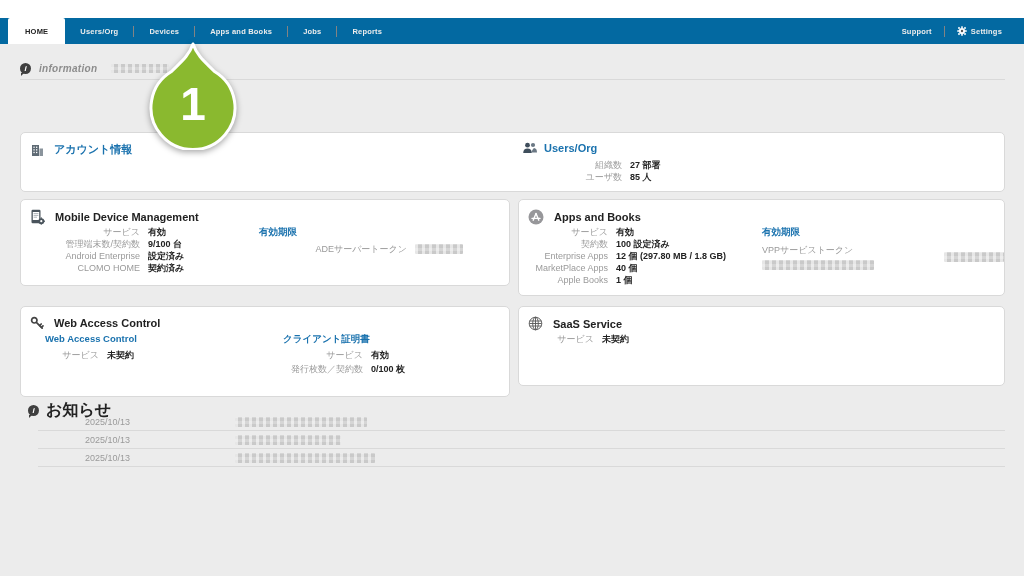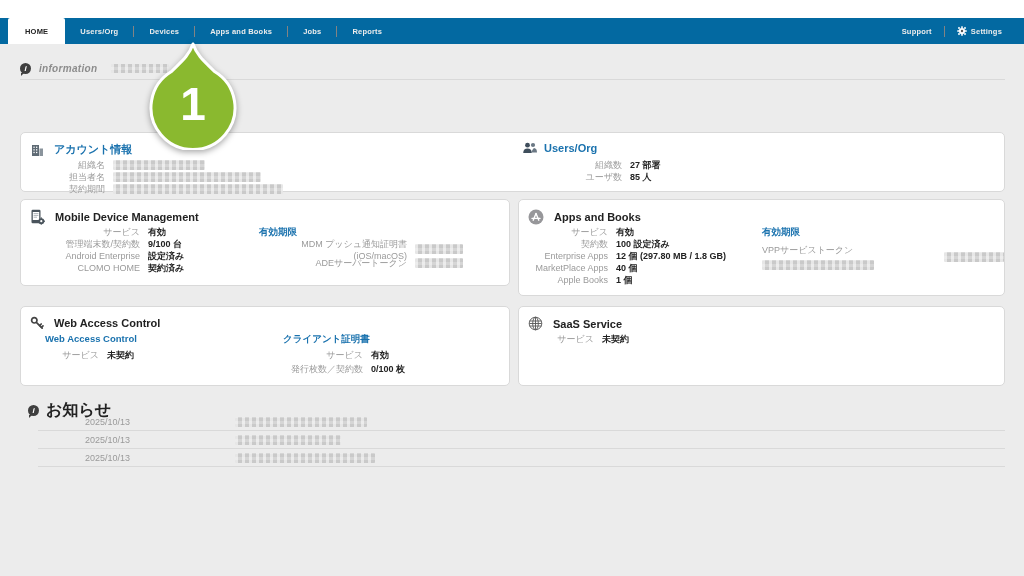--- a/index.html
+++ b/index.html
@@ -62,21 +62,21 @@
   
   #card-apps { left:518px; top:155px; width:487px; height:97px; }
   .apps-rows { position:absolute; left:9px; top:26px; }
   .apps-rows .k { width:80px; }
   .apps-exp { position:absolute; left:243px; top:26px; }
   .apps-token-label { font-size:9px; color:#9a9a9a; margin-top:5px; }
   .apps-token-redact { width:112px; height:10px; margin-top:3px; }
   .apps-date-redact { position:absolute; left:182px; top:26px; width:60px; height:10px; }
 
   
-  #card-wac { left:20px; top:262px; width:490px; height:80px; }
+  #card-wac { left:20px; top:262px; width:490px; height:91px; }
   .wac-left { position:absolute; left:24px; top:26px; }
   .wac-left .kv { margin-top:5px; }
   .wac-left .k { width:54px; }
   .wac-right { position:absolute; left:262px; top:26px; }
   .wac-right .kv { margin-top:2px; }
   .wac-right .k { width:80px; }
   .wac-right .sec-title { margin-bottom:3px; }
 
   
   #card-saas { left:518px; top:262px; width:487px; height:80px; }
@@ -155,34 +155,20 @@
         <g fill="#fff">
             <rect x="3.4" y="3.6" width="1.3" height="1.3"></rect>
             <rect x="6" y="3.6" width="1.3" height="1.3"></rect>
         <rect x="3.4" y="6.2" width="1.3" height="1.3"></rect>
             <rect x="6" y="6.2" width="1.3" height="1.3"></rect>
         <rect x="3.4" y="8.8" width="1.3" height="1.3"></rect>
             <rect x="6" y="8.8" width="1.3" height="1.3"></rect>
           </g>
       </svg>
       <span class="card-title blue">アカウント情報</span>
-    </div>
-    <div class="acct-rows">
-      <div class="kv">
-        <span class="k">組織名</span>
-        <span class="redact" style="width:92px"></span>
-      </div>
-      <div class="kv">
-        <span class="k">担当者名</span>
-        <span class="redact" style="width:148px"></span>
-      </div>
-      <div class="kv">
-        <span class="k">契約期間</span>
-        <span class="redact" style="width:170px"></span>
-      </div>
     </div>
 
     <div class="uo-sec">
       <div class="uo-head">
         <svg class="icon" width="16" height="12" viewBox="0 0 16 12">
           <circle cx="5.5" cy="3.2" r="2.4" fill="#3f4e5c"></circle>
           <path d="M1.2 11 C1.2 7.8 3 6.4 5.5 6.4 C8 6.4 9.8 7.8 9.8 11 Z" fill="#3f4e5c"></path>
           <circle cx="11" cy="3" r="2.1" fill="#6b7884"></circle>
           <path d="M9.4 10.6 C10.5 6.9 12 6 12 6 C14 6.3 15 7.6 15 10.6 Z" fill="#6b7884"></path>
         </svg>
@@ -236,24 +222,20 @@
         <span class="v">設定済み</span>
       </div>
       <div class="kv">
         <span class="k">CLOMO HOME</span>
         <span class="v">契約済み</span>
       </div>
     </div>
     <div class="mdm-exp">
       <div class="sec-title">有効期限</div>
       <div class="kv">
-        <span class="k">MDM プッシュ通知証明書 (iOS/macOS)</span>
-        <span class="redact"></span>
-      </div>
-      <div class="kv">
         <span class="k">ADEサーバートークン</span>
         <span class="redact"></span>
       </div>
     </div>
   </div>
 
   <div class="card" id="card-apps">
     <div class="card-head">
       <svg class="icon" width="16" height="16" viewBox="0 0 16 16">
         <circle cx="8" cy="8" r="7.5" fill="#97979a"></circle>

